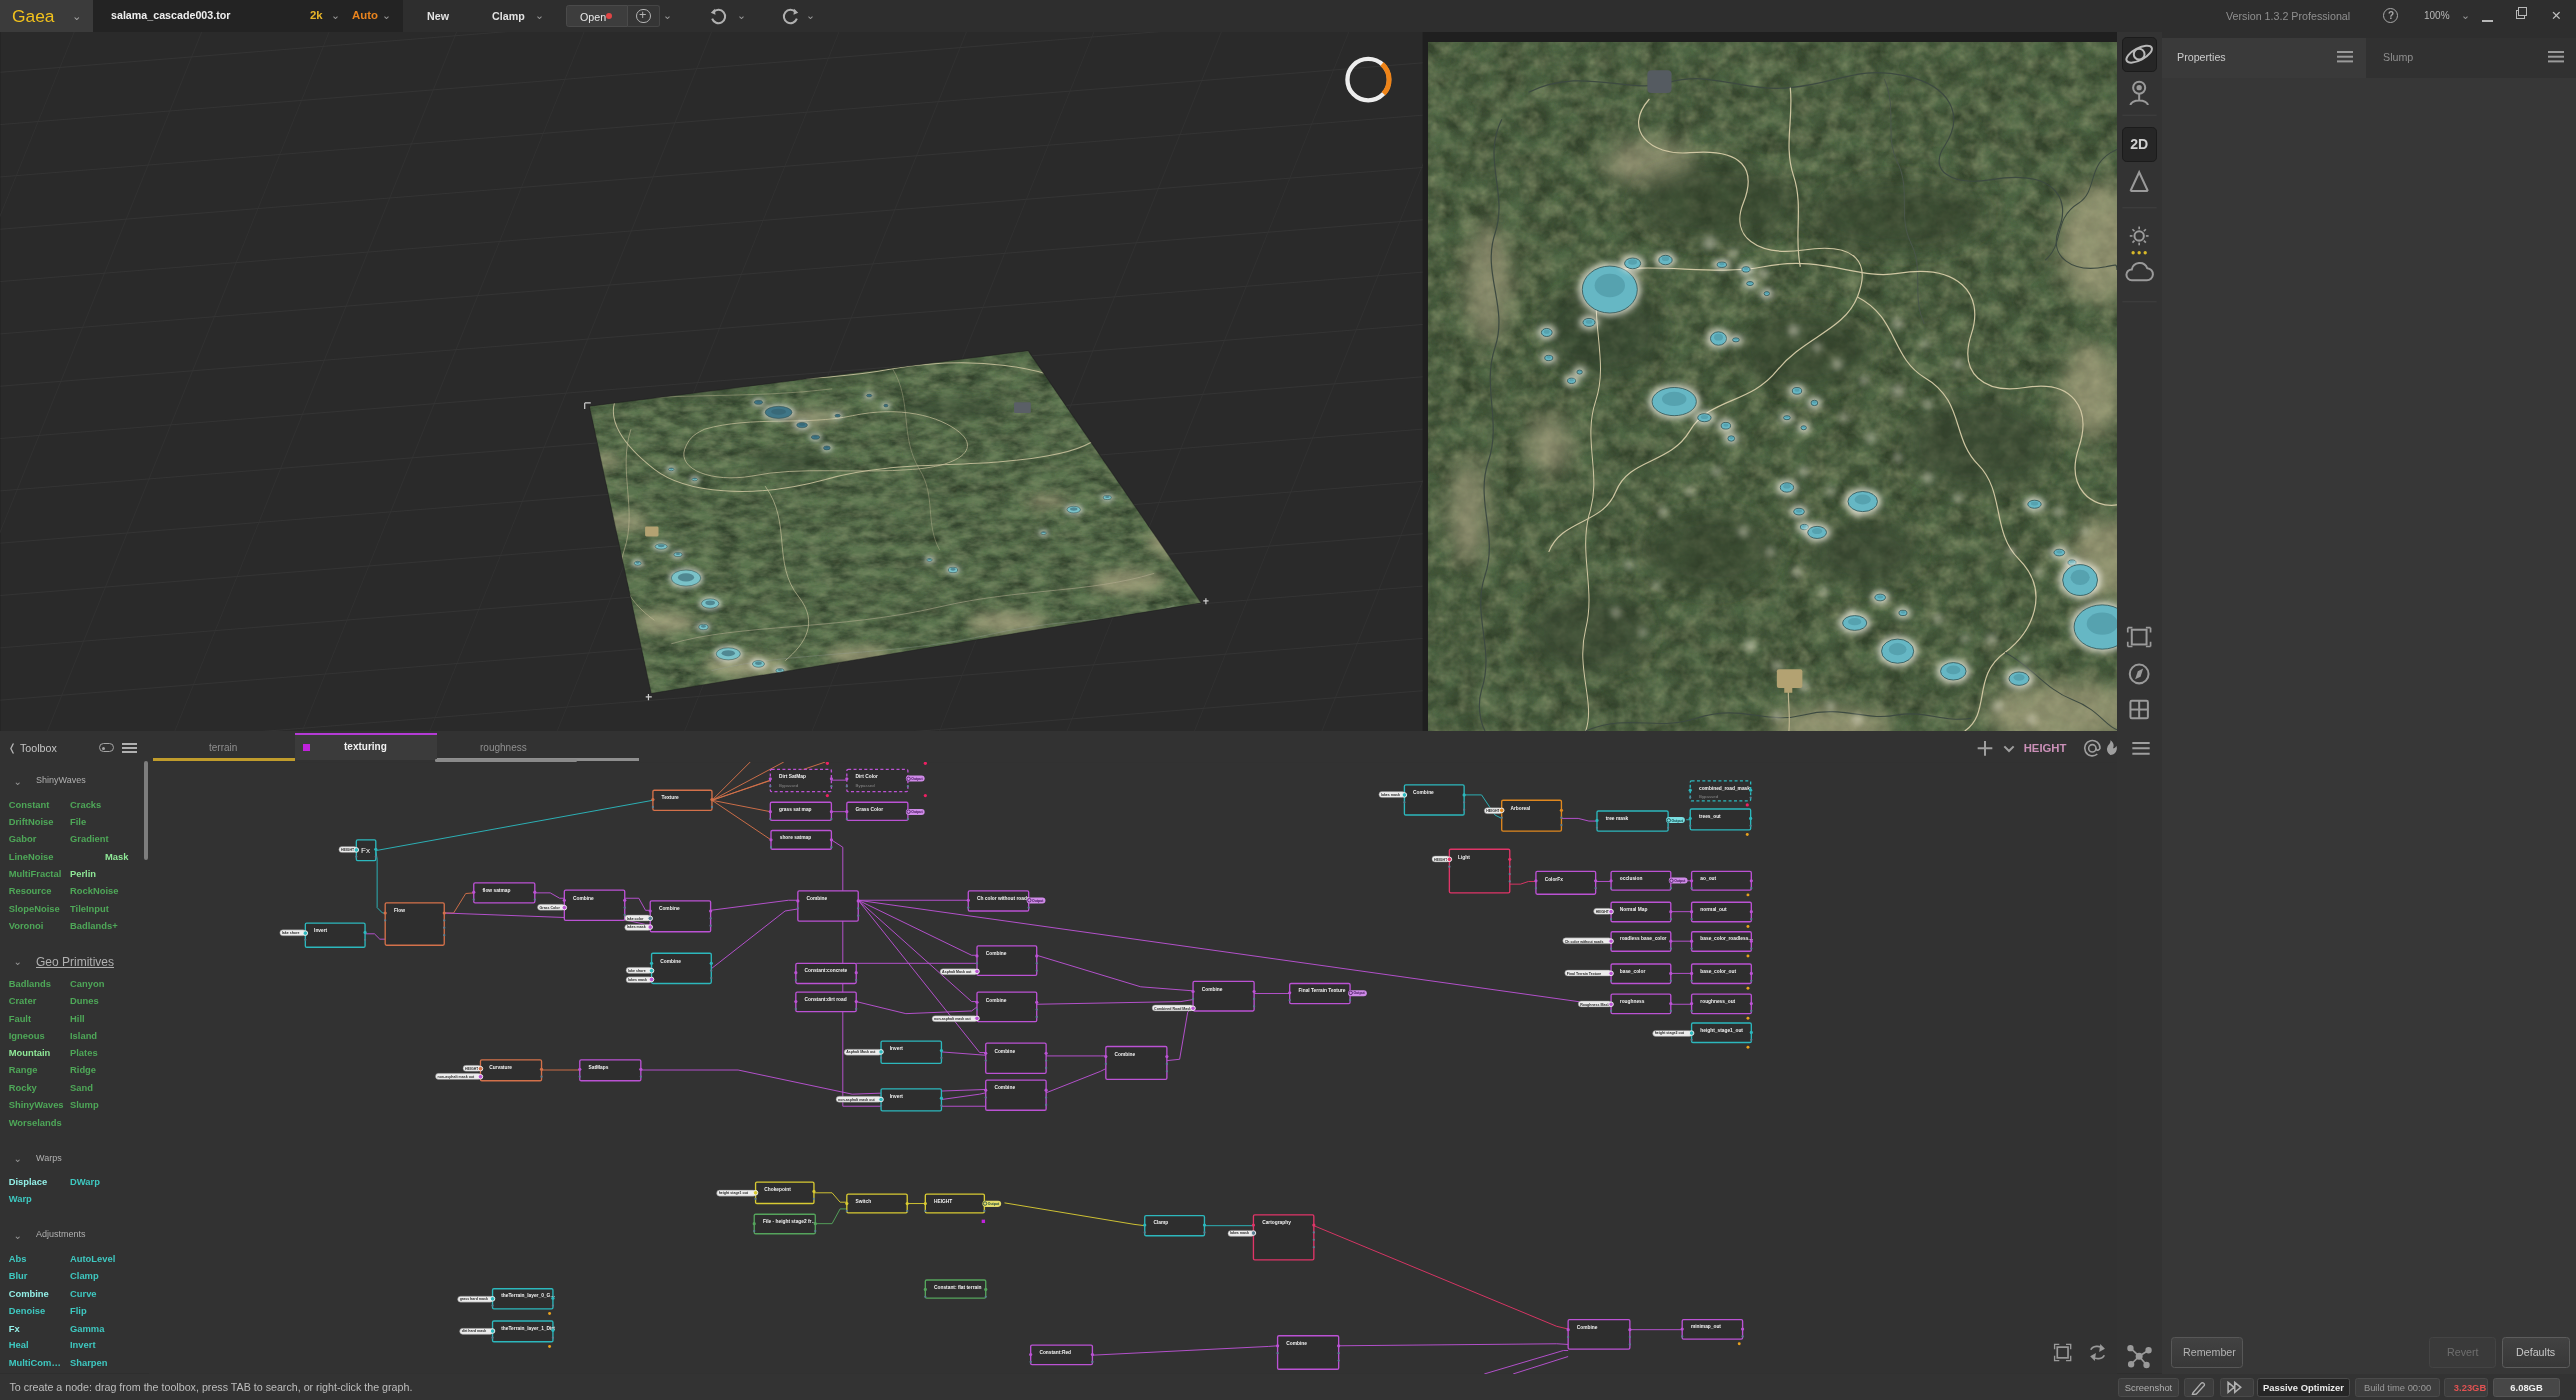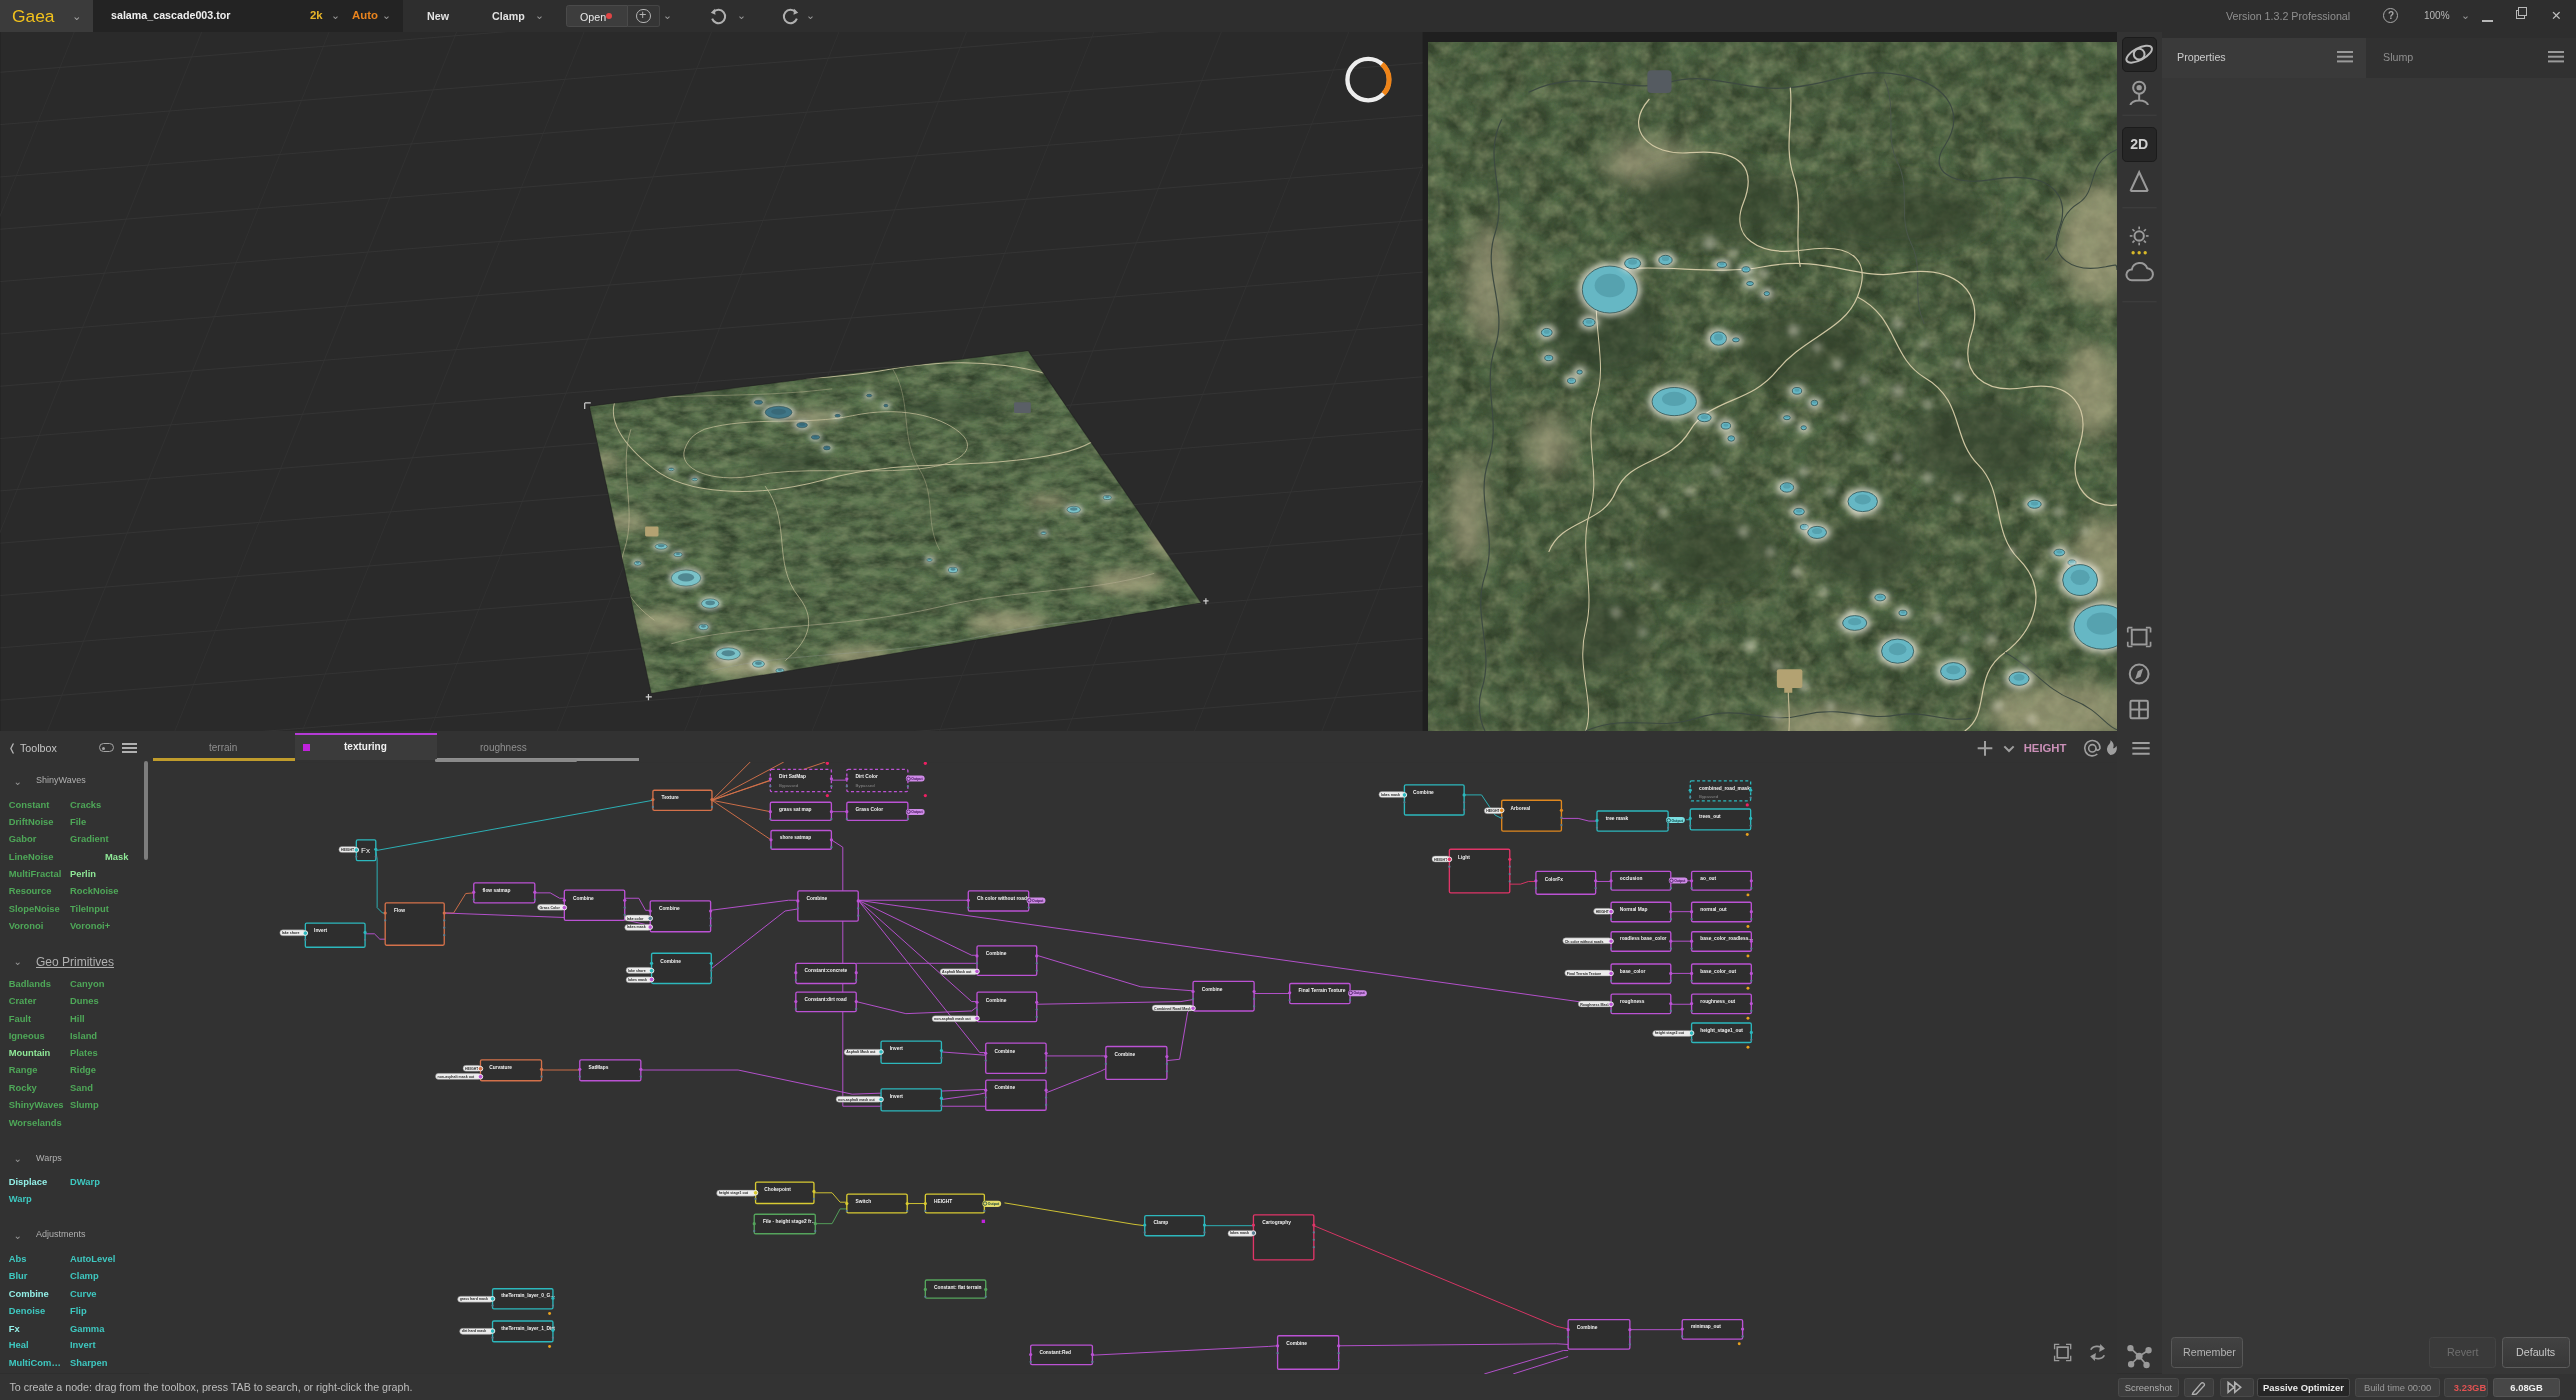--- a/index.html
+++ b/index.html
@@ -573,21 +573,21 @@
 <div class="txt" style="left:70px;top:833px;font-size:9.4px;font-weight:600;color:#4ea758;">Gradient</div>
 <div class="txt" style="left:8.7px;top:851px;font-size:9.4px;font-weight:600;color:#4ea758;">LineNoise</div>
 <div class="txt" style="left:70px;top:851px;font-size:9.4px;font-weight:bold;color:#8fe897;margin-left:35px;">Mask</div>
 <div class="txt" style="left:8.7px;top:868px;font-size:9.4px;font-weight:600;color:#4ea758;">MultiFractal</div>
 <div class="txt" style="left:70px;top:868px;font-size:9.4px;font-weight:bold;color:#8fe897;">Perlin</div>
 <div class="txt" style="left:8.7px;top:885px;font-size:9.4px;font-weight:600;color:#4ea758;">Resource</div>
 <div class="txt" style="left:70px;top:885px;font-size:9.4px;font-weight:600;color:#4ea758;">RockNoise</div>
 <div class="txt" style="left:8.7px;top:903px;font-size:9.4px;font-weight:600;color:#4ea758;">SlopeNoise</div>
 <div class="txt" style="left:70px;top:903px;font-size:9.4px;font-weight:600;color:#4ea758;">TileInput</div>
 <div class="txt" style="left:8.7px;top:920px;font-size:9.4px;font-weight:600;color:#4ea758;">Voronoi</div>
-<div class="txt" style="left:70px;top:920px;font-size:9.4px;font-weight:600;color:#4ea758;">Voronoi+</div>
+<div class="txt" style="left:70px;top:920px;font-size:9.4px;font-weight:600;color:#4ea758;">Badlands+</div>
 <div class="txt" style="left:13.4px;top:956px;font-size:10px;color:#9a9a9a;">⌄</div>
 <div class="txt" style="left:36px;top:955px;font-size:12px;color:#b0b0b0;text-decoration:underline;">Geo Primitives</div>
 <div class="txt" style="left:8.7px;top:978px;font-size:9.4px;font-weight:600;color:#4ea758;">Badlands</div>
 <div class="txt" style="left:70px;top:978px;font-size:9.4px;font-weight:600;color:#4ea758;">Canyon</div>
 <div class="txt" style="left:8.7px;top:995px;font-size:9.4px;font-weight:600;color:#4ea758;">Crater</div>
 <div class="txt" style="left:70px;top:995px;font-size:9.4px;font-weight:600;color:#4ea758;">Dunes</div>
 <div class="txt" style="left:8.7px;top:1013px;font-size:9.4px;font-weight:600;color:#4ea758;">Fault</div>
 <div class="txt" style="left:70px;top:1013px;font-size:9.4px;font-weight:600;color:#4ea758;">Hill</div>
 <div class="txt" style="left:8.7px;top:1030px;font-size:9.4px;font-weight:600;color:#4ea758;">Igneous</div>
 <div class="txt" style="left:70px;top:1030px;font-size:9.4px;font-weight:600;color:#4ea758;">Island</div>

